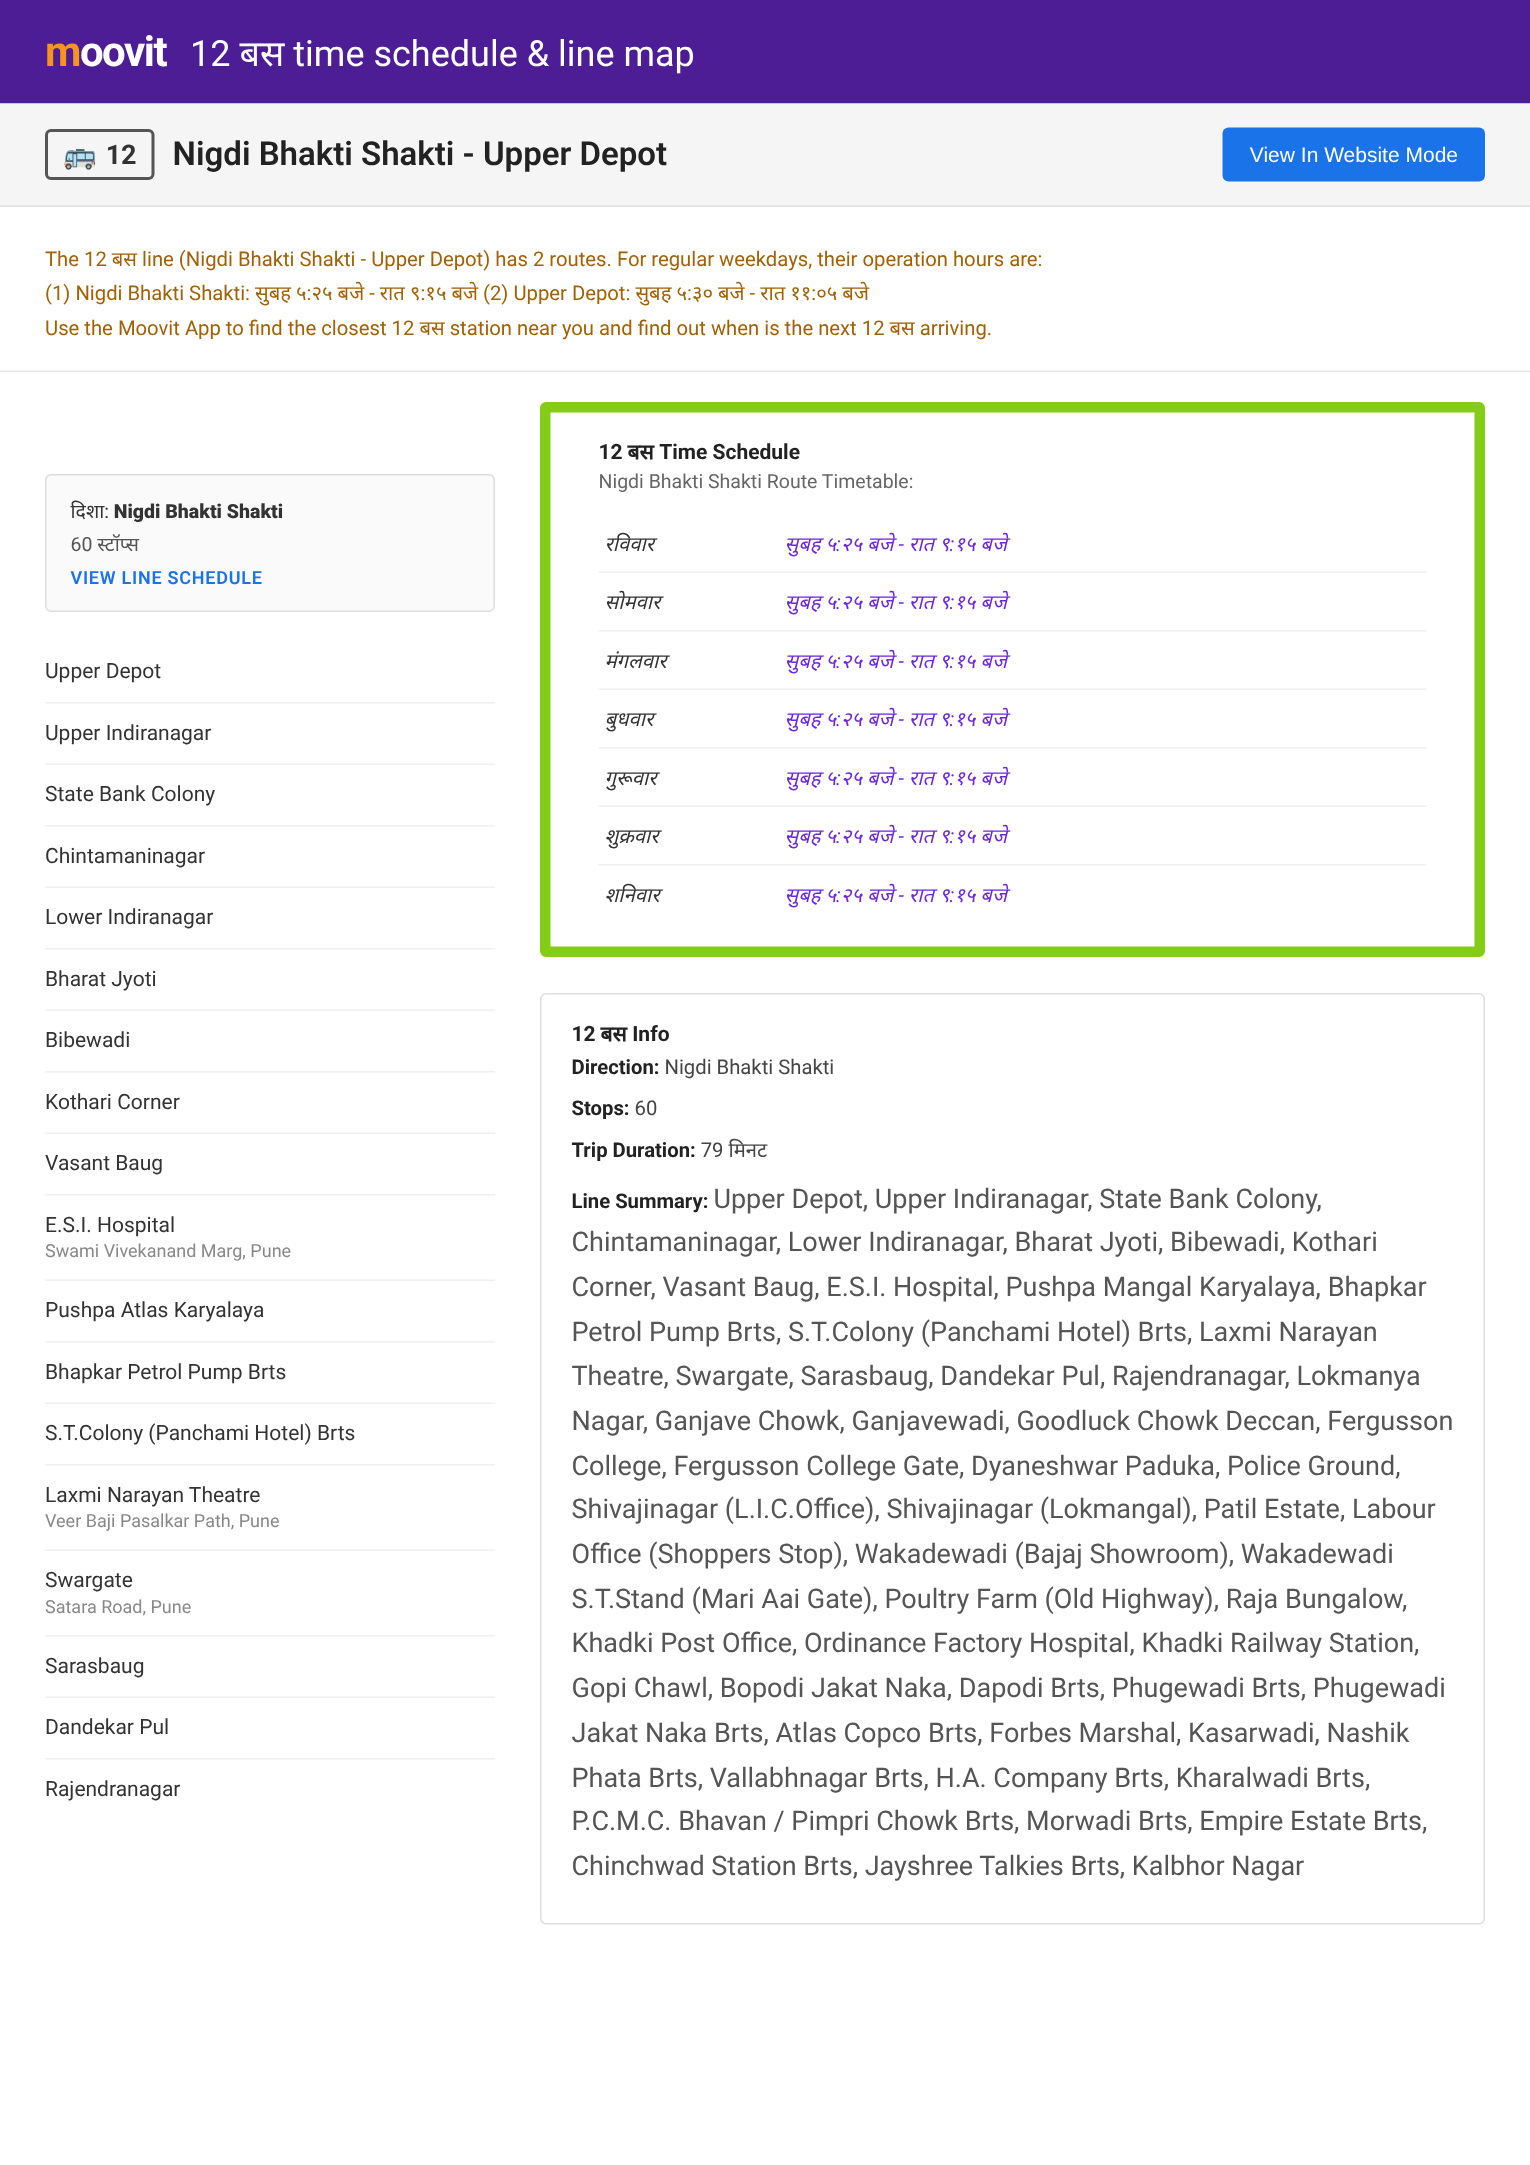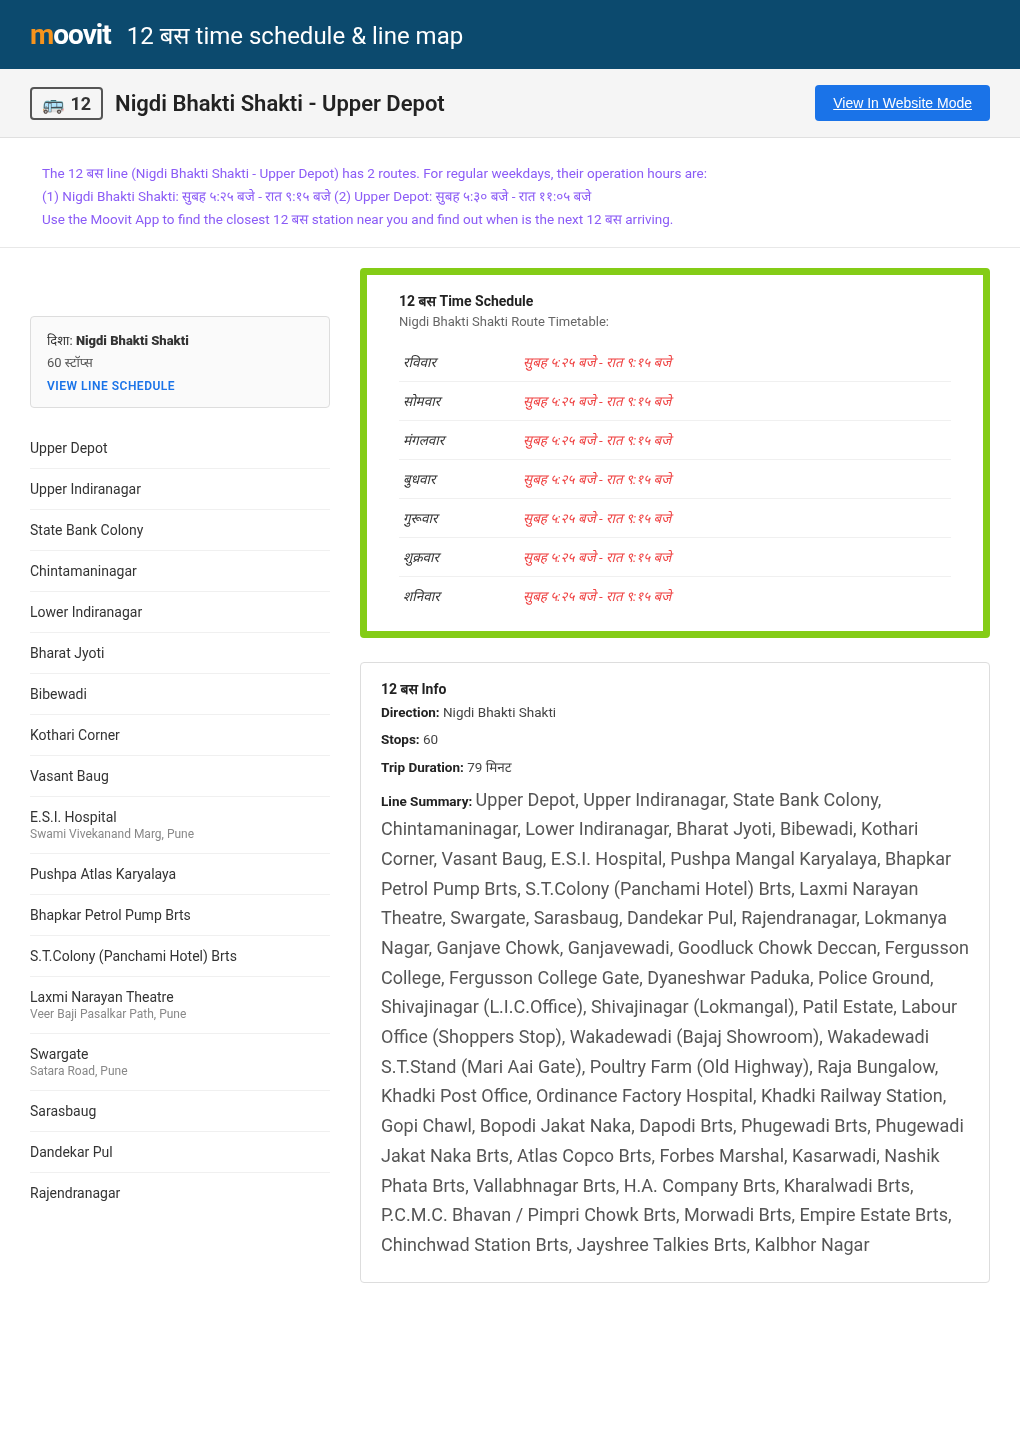--- a/index.html
+++ b/index.html
@@ -6,21 +6,21 @@
     body {
       font-family: -apple-system, BlinkMacSystemFont, 'Segoe UI', Roboto, Arial, sans-serif;
       font-size: 14px;
       color: #333;
       background: #fff;
       width: 1020px;
     }
 
     
     .header {
-      background: #0c4a6e;
+      background: #4c1d95;
       padding: 18px 30px;
       display: flex;
       align-items: center;
       gap: 16px;
     }
     .logo {
       display: flex;
       align-items: center;
       gap: 4px;
     }
@@ -70,29 +70,28 @@
       color: #222;
     }
     .view-website-btn {
       background: #1a73e8;
       color: #fff;
       border: none;
       border-radius: 4px;
       padding: 10px 18px;
       font-size: 14px;
       cursor: pointer;
-      text-decoration: underline;
     }
 
     
     .description {
-      padding: 24px 42px 16px;
+      padding: 24px 30px 16px;
       font-size: 13.5px;
       line-height: 1.7;
-      color: #8b5cf6;
+      color: #a16207;
       border-bottom: 1px solid #e8e8e8;
     }
 
     
     .main-content {
       display: flex;
       gap: 0;
       padding: 20px 30px;
     }
 
@@ -188,21 +187,21 @@
       padding: 10px 4px;
       font-size: 13.5px;
       color: #444;
       font-style: italic;
     }
     .schedule-table td:first-child {
       width: 120px;
       color: #333;
     }
     .schedule-table td:last-child {
-      color: #ef4444;
+      color: #6d28d9;
     }
 
     
     .info-section {
       border: 1px solid #ddd;
       border-radius: 4px;
       padding: 16px 20px;
     }
     .info-row {
       margin-bottom: 6px;

